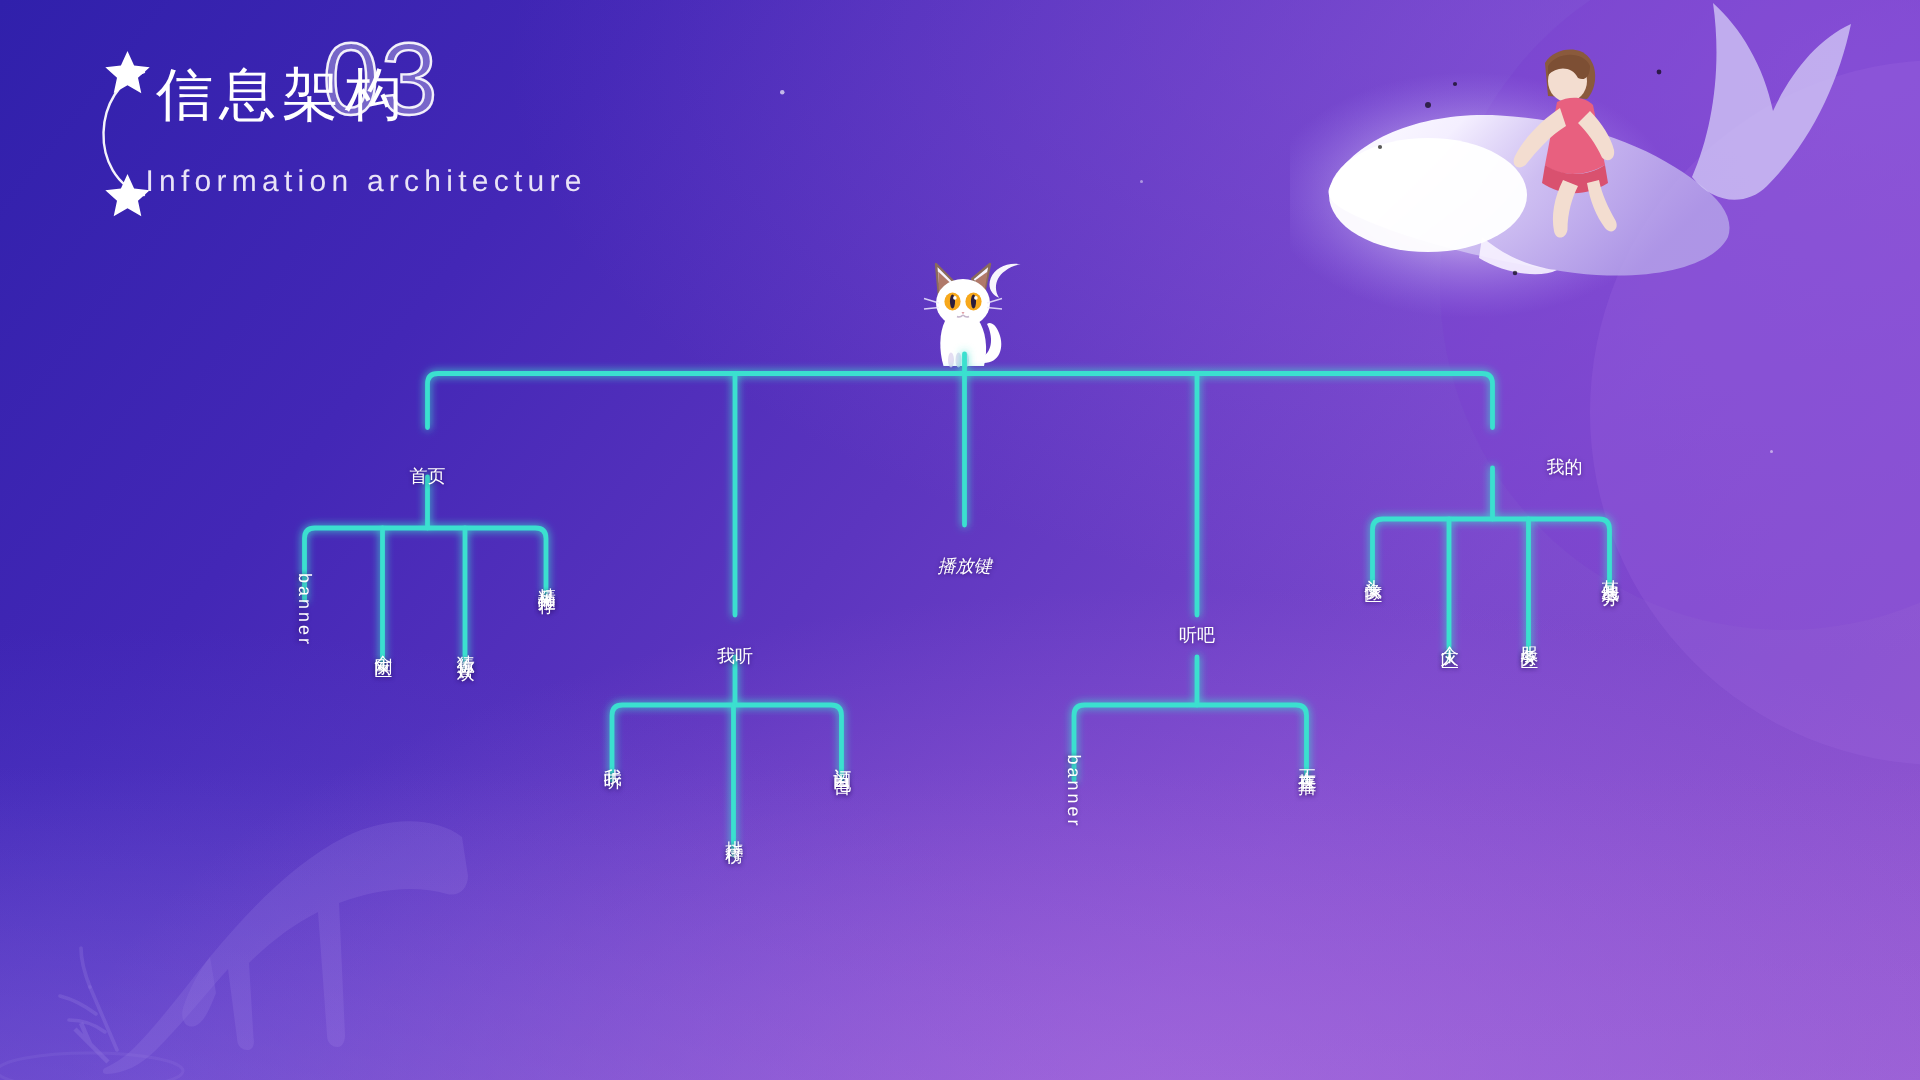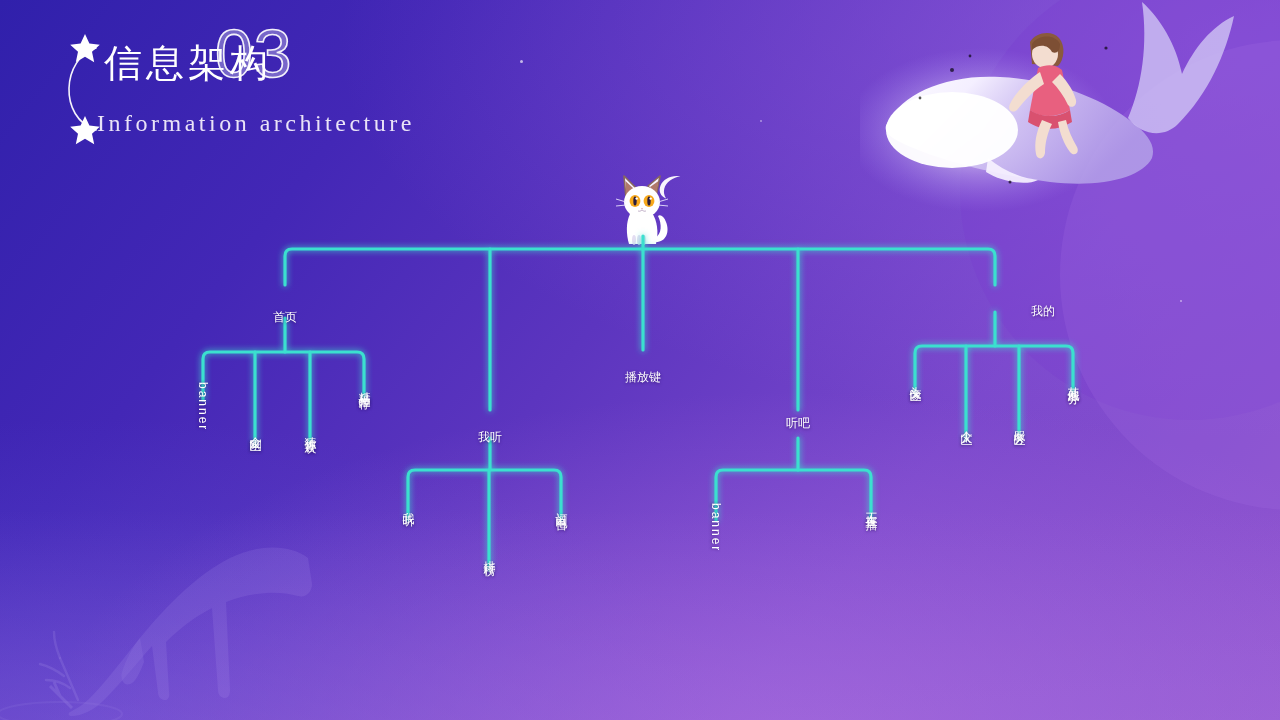--- a/index.html
+++ b/index.html
@@ -47,21 +47,21 @@
   .num{
     position:absolute;left:163px;top:-14px;
     font-size:68px;font-weight:400;letter-spacing:1px;
     color:rgba(255,255,255,0.30);
     -webkit-text-stroke:1.6px rgba(255,255,255,0.92);
     text-stroke:1.6px rgba(255,255,255,0.92);
     white-space:nowrap;
   }
   .en-title{
     position:absolute;left:45px;top:82px;
-    font-size:24px;letter-spacing:3.5px;color:#e9e3f7;white-space:nowrap;font-family:Liberation Serif, serif;
+    font-size:20px;letter-spacing:3.5px;color:#e9e3f7;white-space:nowrap;
   }
 
   
   #tree{position:absolute;left:0;top:0;width:1280px;height:720px;}
   .node{
     position:absolute;color:#ffffff;font-size:12px;white-space:nowrap;
     text-shadow:0 1px 3px rgba(40,10,90,.65);
     transform:translateX(-50%);
   }
   .node.vert{
@@ -237,21 +237,21 @@
       <path d="M995 312 L995 346"></path>
       <path d="M915 394 L915 353 Q915 346 922 346 L1066 346 Q1073 346 1073 353 L1073 394"></path>
       <path d="M966 346 L966 440"></path>
       <path d="M1019 346 L1019 440"></path>
     </g>
   </svg>
 
   <div id="labels">
       <div class="node" style="left: 285px; top: 309px;">首页</div>
       <div class="node" style="left: 490px; top: 429px;">我听</div>
-      <div class="node" style="left: 643px; top: 369px;">播放键</div>
+      <div class="node" style="left: 643px; top: 369px; font-style: italic;">播放键</div>
       <div class="node" style="left: 798px; top: 415px;">听吧</div>
       <div class="node" style="left: 1043px; top: 303px;">我的</div>
       <div class="node vert" style="left: 203px; top: 382px;">banner</div>
       <div class="node vert" style="left: 255px; top: 427px;">金刚区</div>
       <div class="node vert" style="left: 310px; top: 427px;">猜你喜欢</div>
       <div class="node vert" style="left: 364px; top: 382px;">精品推荐</div>
       <div class="node vert" style="left: 408px; top: 503px;">我听</div>
       <div class="node vert" style="left: 489px; top: 551px;">排行榜</div>
       <div class="node vert" style="left: 561px; top: 503px;">订阅电台</div>
       <div class="node vert" style="left: 716px; top: 503px;">banner</div>

